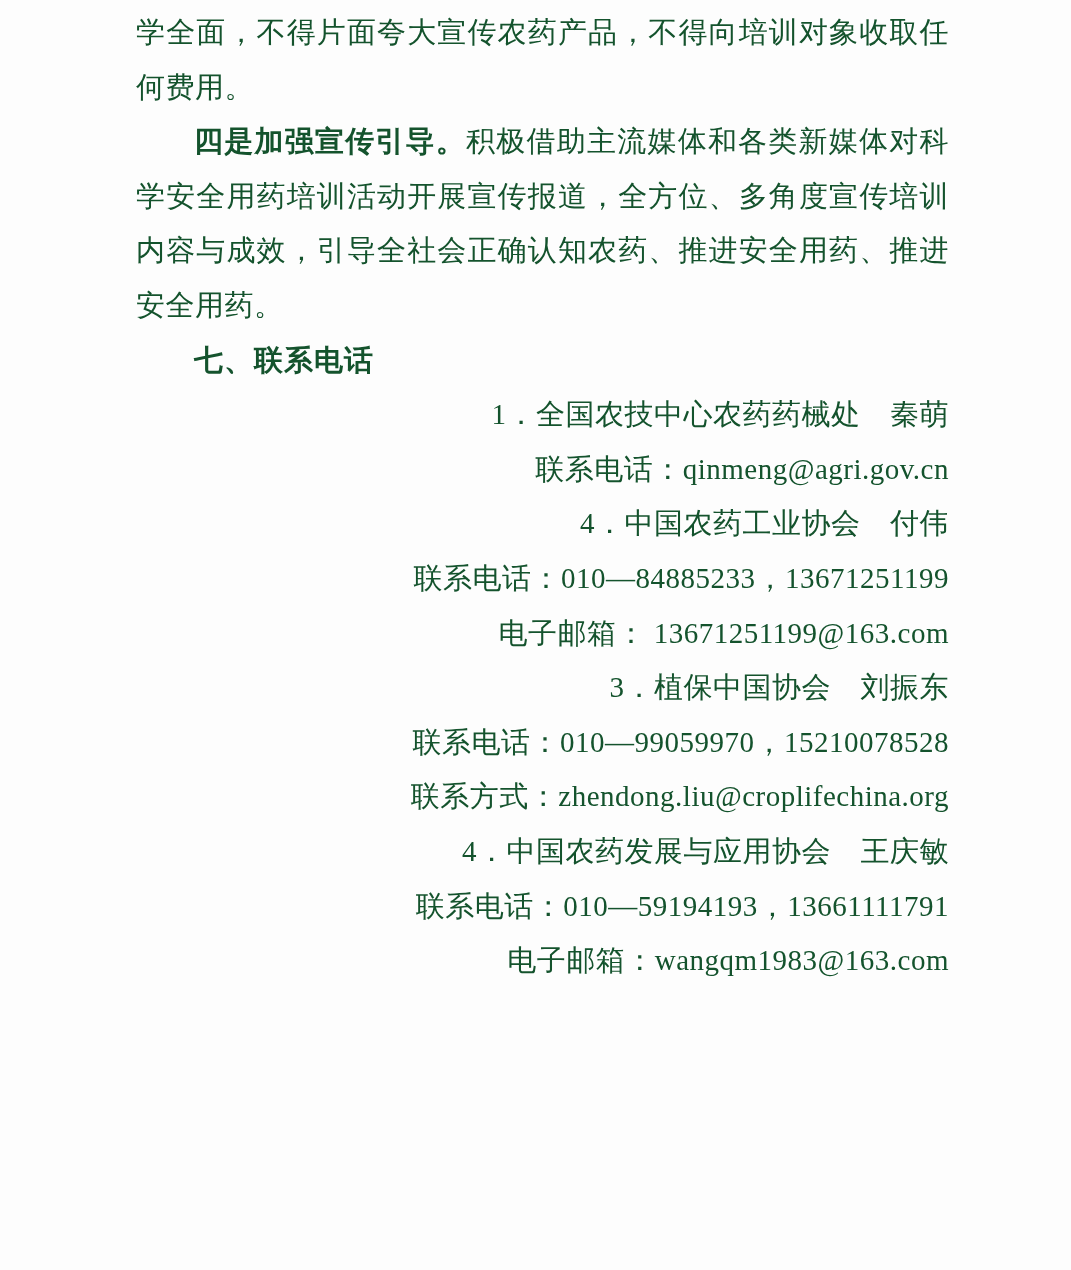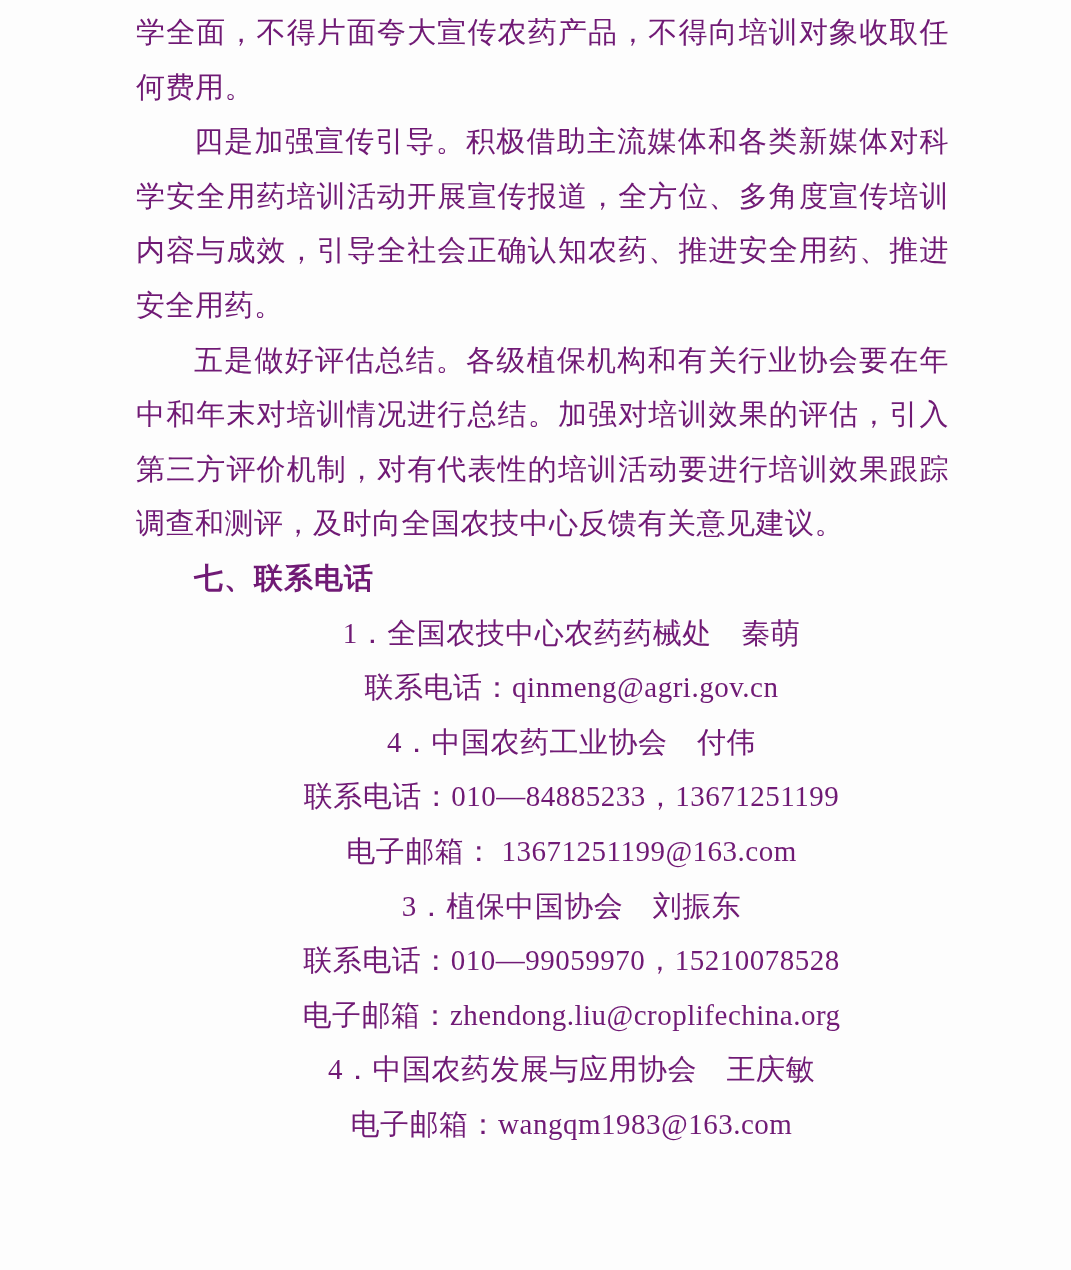--- a/index.html
+++ b/index.html
@@ -8,71 +8,71 @@
     background: #fdfdfd;
   }
   .page {
     position: relative;
     width: 1071px;
     height: 1270px;
     background: #fdfdfd;
     overflow: hidden;
     box-sizing: border-box;
     padding: 5px 122px 0 136px;
-    color: #701a75;
+    color: #14532d;
     font-family: "Liberation Serif", "DejaVu Serif", serif;
     font-size: 29px;
     line-height: 54.6px;
   }
   .para {
     margin: 0;
     text-align: justify;
     text-indent: 2em;
     letter-spacing: 0.5px;
   }
   .para.continuation {
     text-indent: 0;
   }
   .para-lead {
-    font-weight: normal;
+    font-weight: bold;
   }
   .section-heading {
     margin: 0;
     font-family: "Liberation Sans", "DejaVu Sans", sans-serif;
     font-weight: bold;
     text-indent: 2em;
     letter-spacing: 1px;
   }
   .contact-line {
     margin: 0;
     text-indent: 2em;
-    text-align: center;
+    text-align: right;
     letter-spacing: 0.5px;
   }
 </style>
 </head>
 <body>
 
 <div class="page">
 
   <p class="para continuation"><span class="para-lead"></span><span>学全面，不得片面夸大宣传农药产品，不得向培训对象收取任何费用。</span></p>
 
   <p class="para"><span class="para-lead">四是加强宣传引导。</span><span>积极借助主流媒体和各类新媒体对科学安全用药培训活动开展宣传报道，全方位、多角度宣传培训内容与成效，引导全社会正确认知农药、推进安全用药、推进安全用药。</span></p>
 
-  <p class="para"><span class="para-lead">五是做好评估总结。</span><span>各级植保机构和有关行业协会要在年中和年末对培训情况进行总结。加强对培训效果的评估，引入第三方评价机制，对有代表性的培训活动要进行培训效果跟踪调查和测评，及时向全国农技中心反馈有关意见建议。</span></p>
 
   <p class="section-heading">七、联系电话</p>
 
   <p class="contact-line">1．全国农技中心农药药械处　秦萌</p>
   <p class="contact-line">联系电话：qinmeng@agri.gov.cn</p>
 
   <p class="contact-line">4．中国农药工业协会　付伟</p>
   <p class="contact-line">联系电话：010—84885233，13671251199</p>
   <p class="contact-line">电子邮箱： 13671251199@163.com</p>
 
   <p class="contact-line">3．植保中国协会　刘振东</p>
   <p class="contact-line">联系电话：010—99059970，15210078528</p>
-  <p class="contact-line">电子邮箱：zhendong.liu@croplifechina.org</p>
+  <p class="contact-line">联系方式：zhendong.liu@croplifechina.org</p>
 
   <p class="contact-line">4．中国农药发展与应用协会　王庆敏</p>
+  <p class="contact-line">联系电话：010—59194193，13661111791</p>
   <p class="contact-line">电子邮箱：wangqm1983@163.com</p>
 
 </div>
 
 </body></html>

